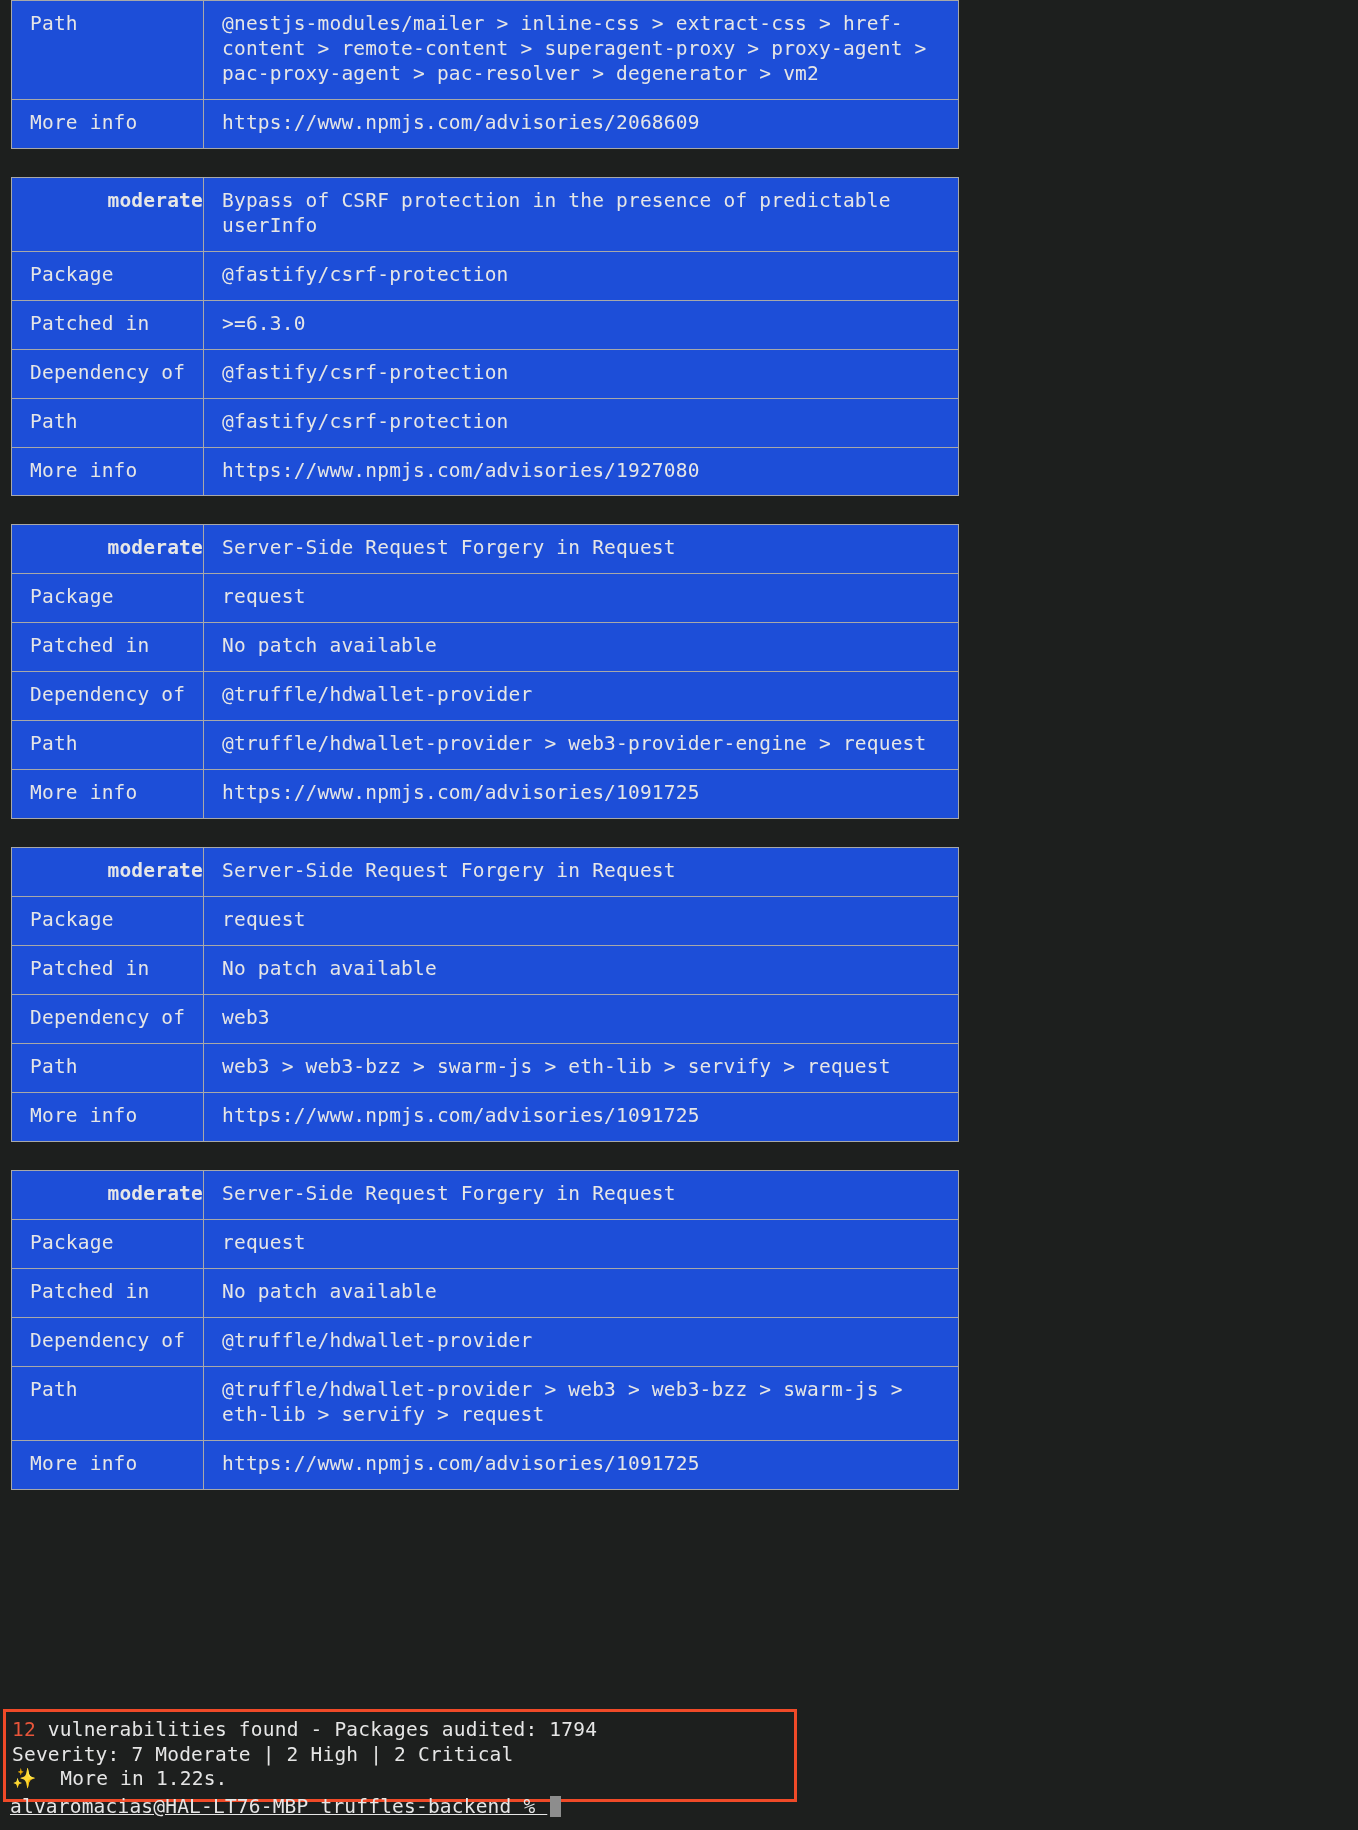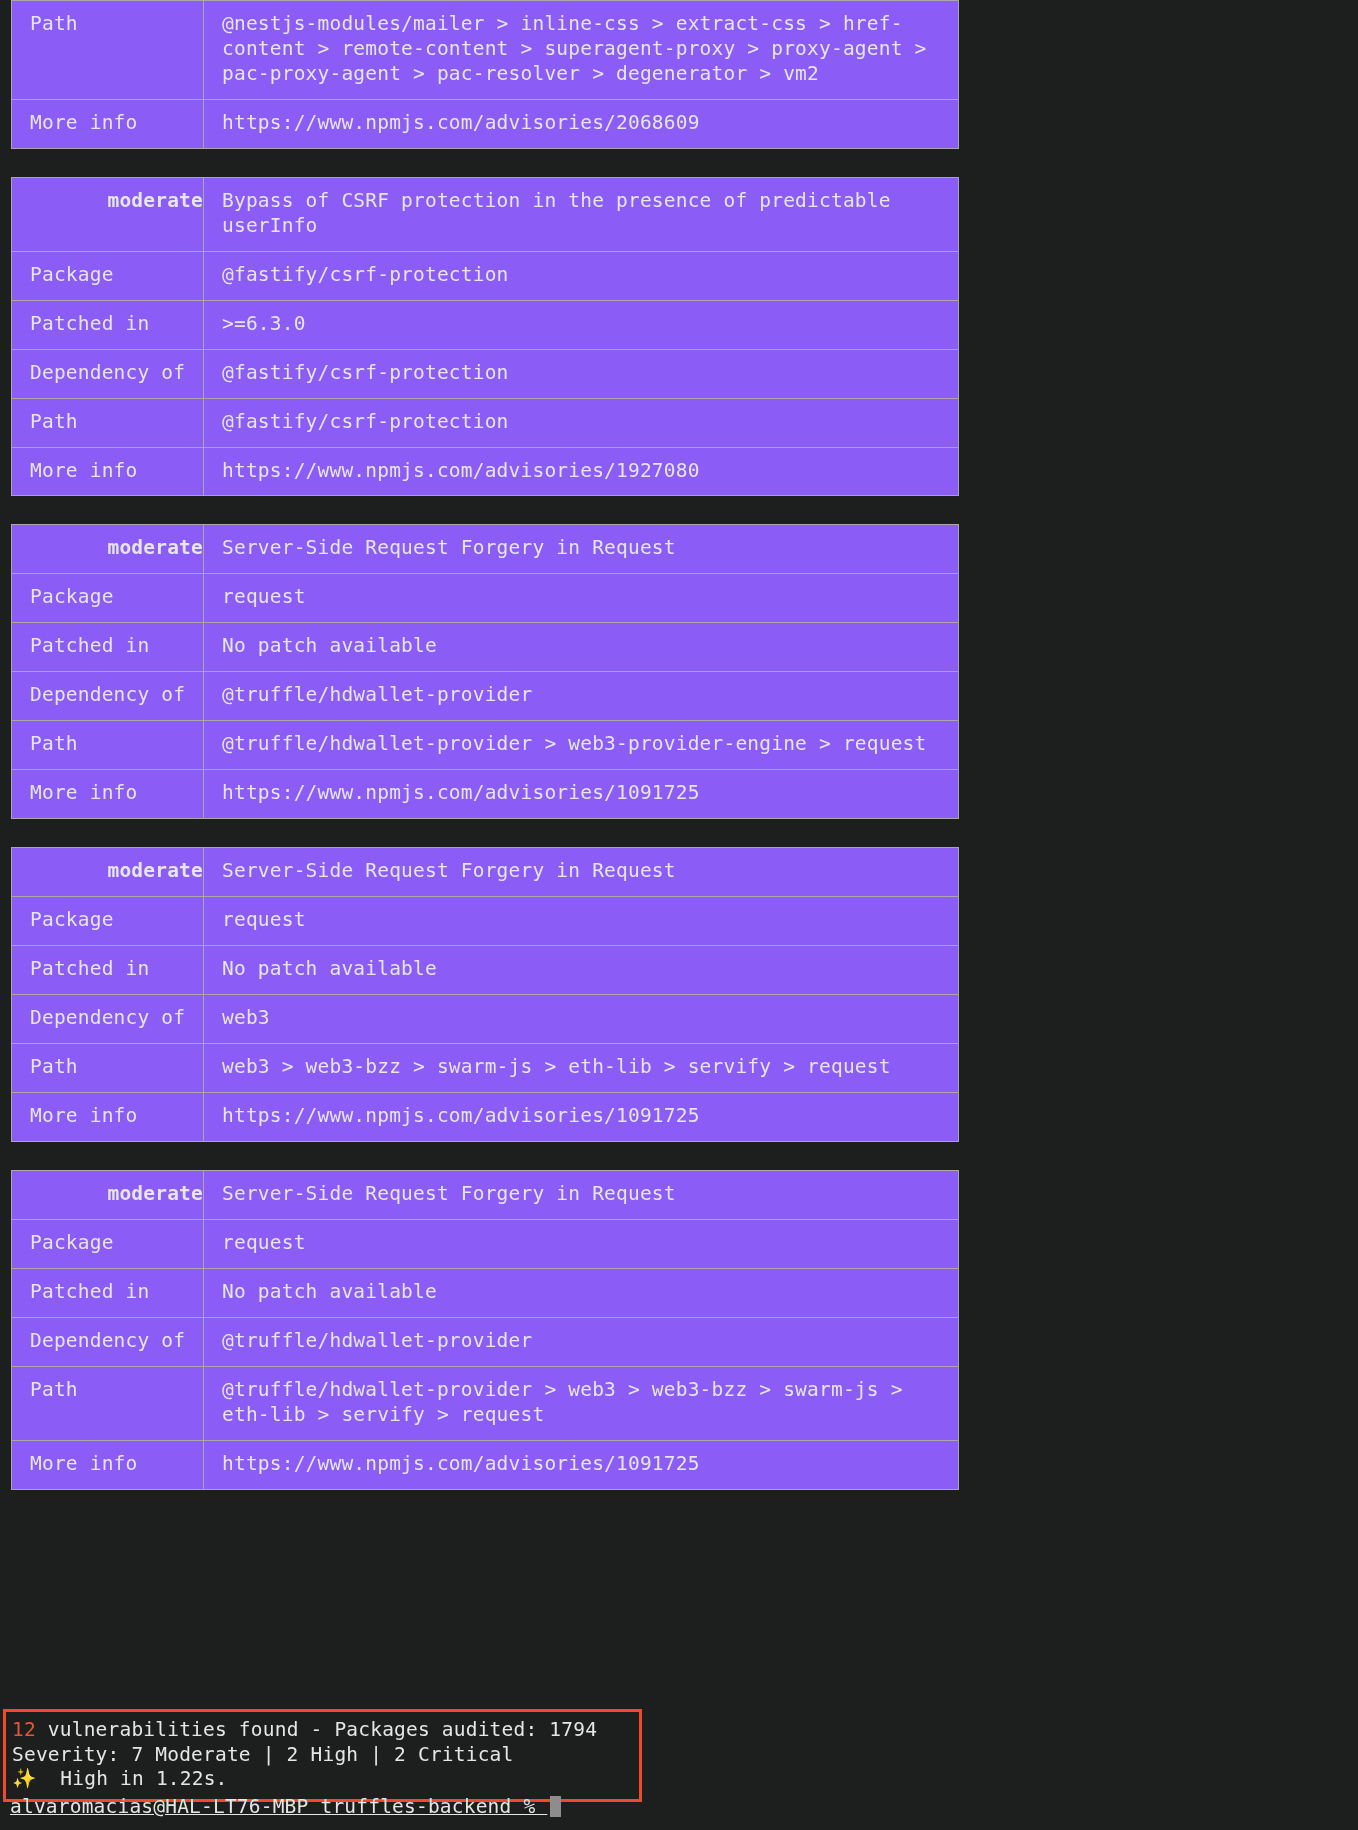--- a/index.html
+++ b/index.html
@@ -24,21 +24,21 @@
     background: #1d1f1e;
     box-sizing: border-box;
   }
 
   .audit-table {
     border-collapse: collapse;
     table-layout: fixed;
     width: 948px;
     margin: 0 0 0 11px;
     border: 1px solid #a8a8a8;
-    background: #8b5cf6;
+    background: #1d4ed8;
     padding-left: 36px;
   }
 
   .block-gap {
     height: 28px;
   }
 
   .audit-table td {
     border: 1px solid #a8a8a8;
     padding: 11px 0 12px 18px;
@@ -73,21 +73,21 @@
   }
 
   .top-partial {
     margin-top: 0;
   }
 
   .summary-box {
     position: absolute;
     left: 3px;
     top: 1709px;
-    width: 639px;
+    width: 794px;
     box-sizing: border-box;
     border: 3px solid #f04a28;
     padding: 6px 4px 7px 6px;
     background: #1d1f1e;
   }
 
   .summary-line {
     font-size: 19.5px;
     line-height: 1.26;
     white-space: pre;
@@ -262,18 +262,18 @@
       <tr>
         <td class="label-col">More info</td>
         <td class="value-col">https://www.npmjs.com/advisories/1091725</td>
       </tr>
     </tbody>
   </table>
 
   <div class="summary-box">
     <div class="summary-line"><span class="count-red">12</span><span> vulnerabilities found - Packages audited: 1794</span></div>
     <div class="summary-line">Severity: 7 Moderate | 2 High | 2 Critical</div>
-    <div class="summary-line"><span class="sparkle">✨</span><span>  High in 1.22s.</span></div>
+    <div class="summary-line"><span class="sparkle">✨</span><span>  More in 1.22s.</span></div>
   </div>
 
   <div class="prompt-line"><span>alvaromacias@HAL-LT76-MBP truffles-backend % </span><span class="cursor-block"></span></div>
 
 </div>
 
 </body></html>

